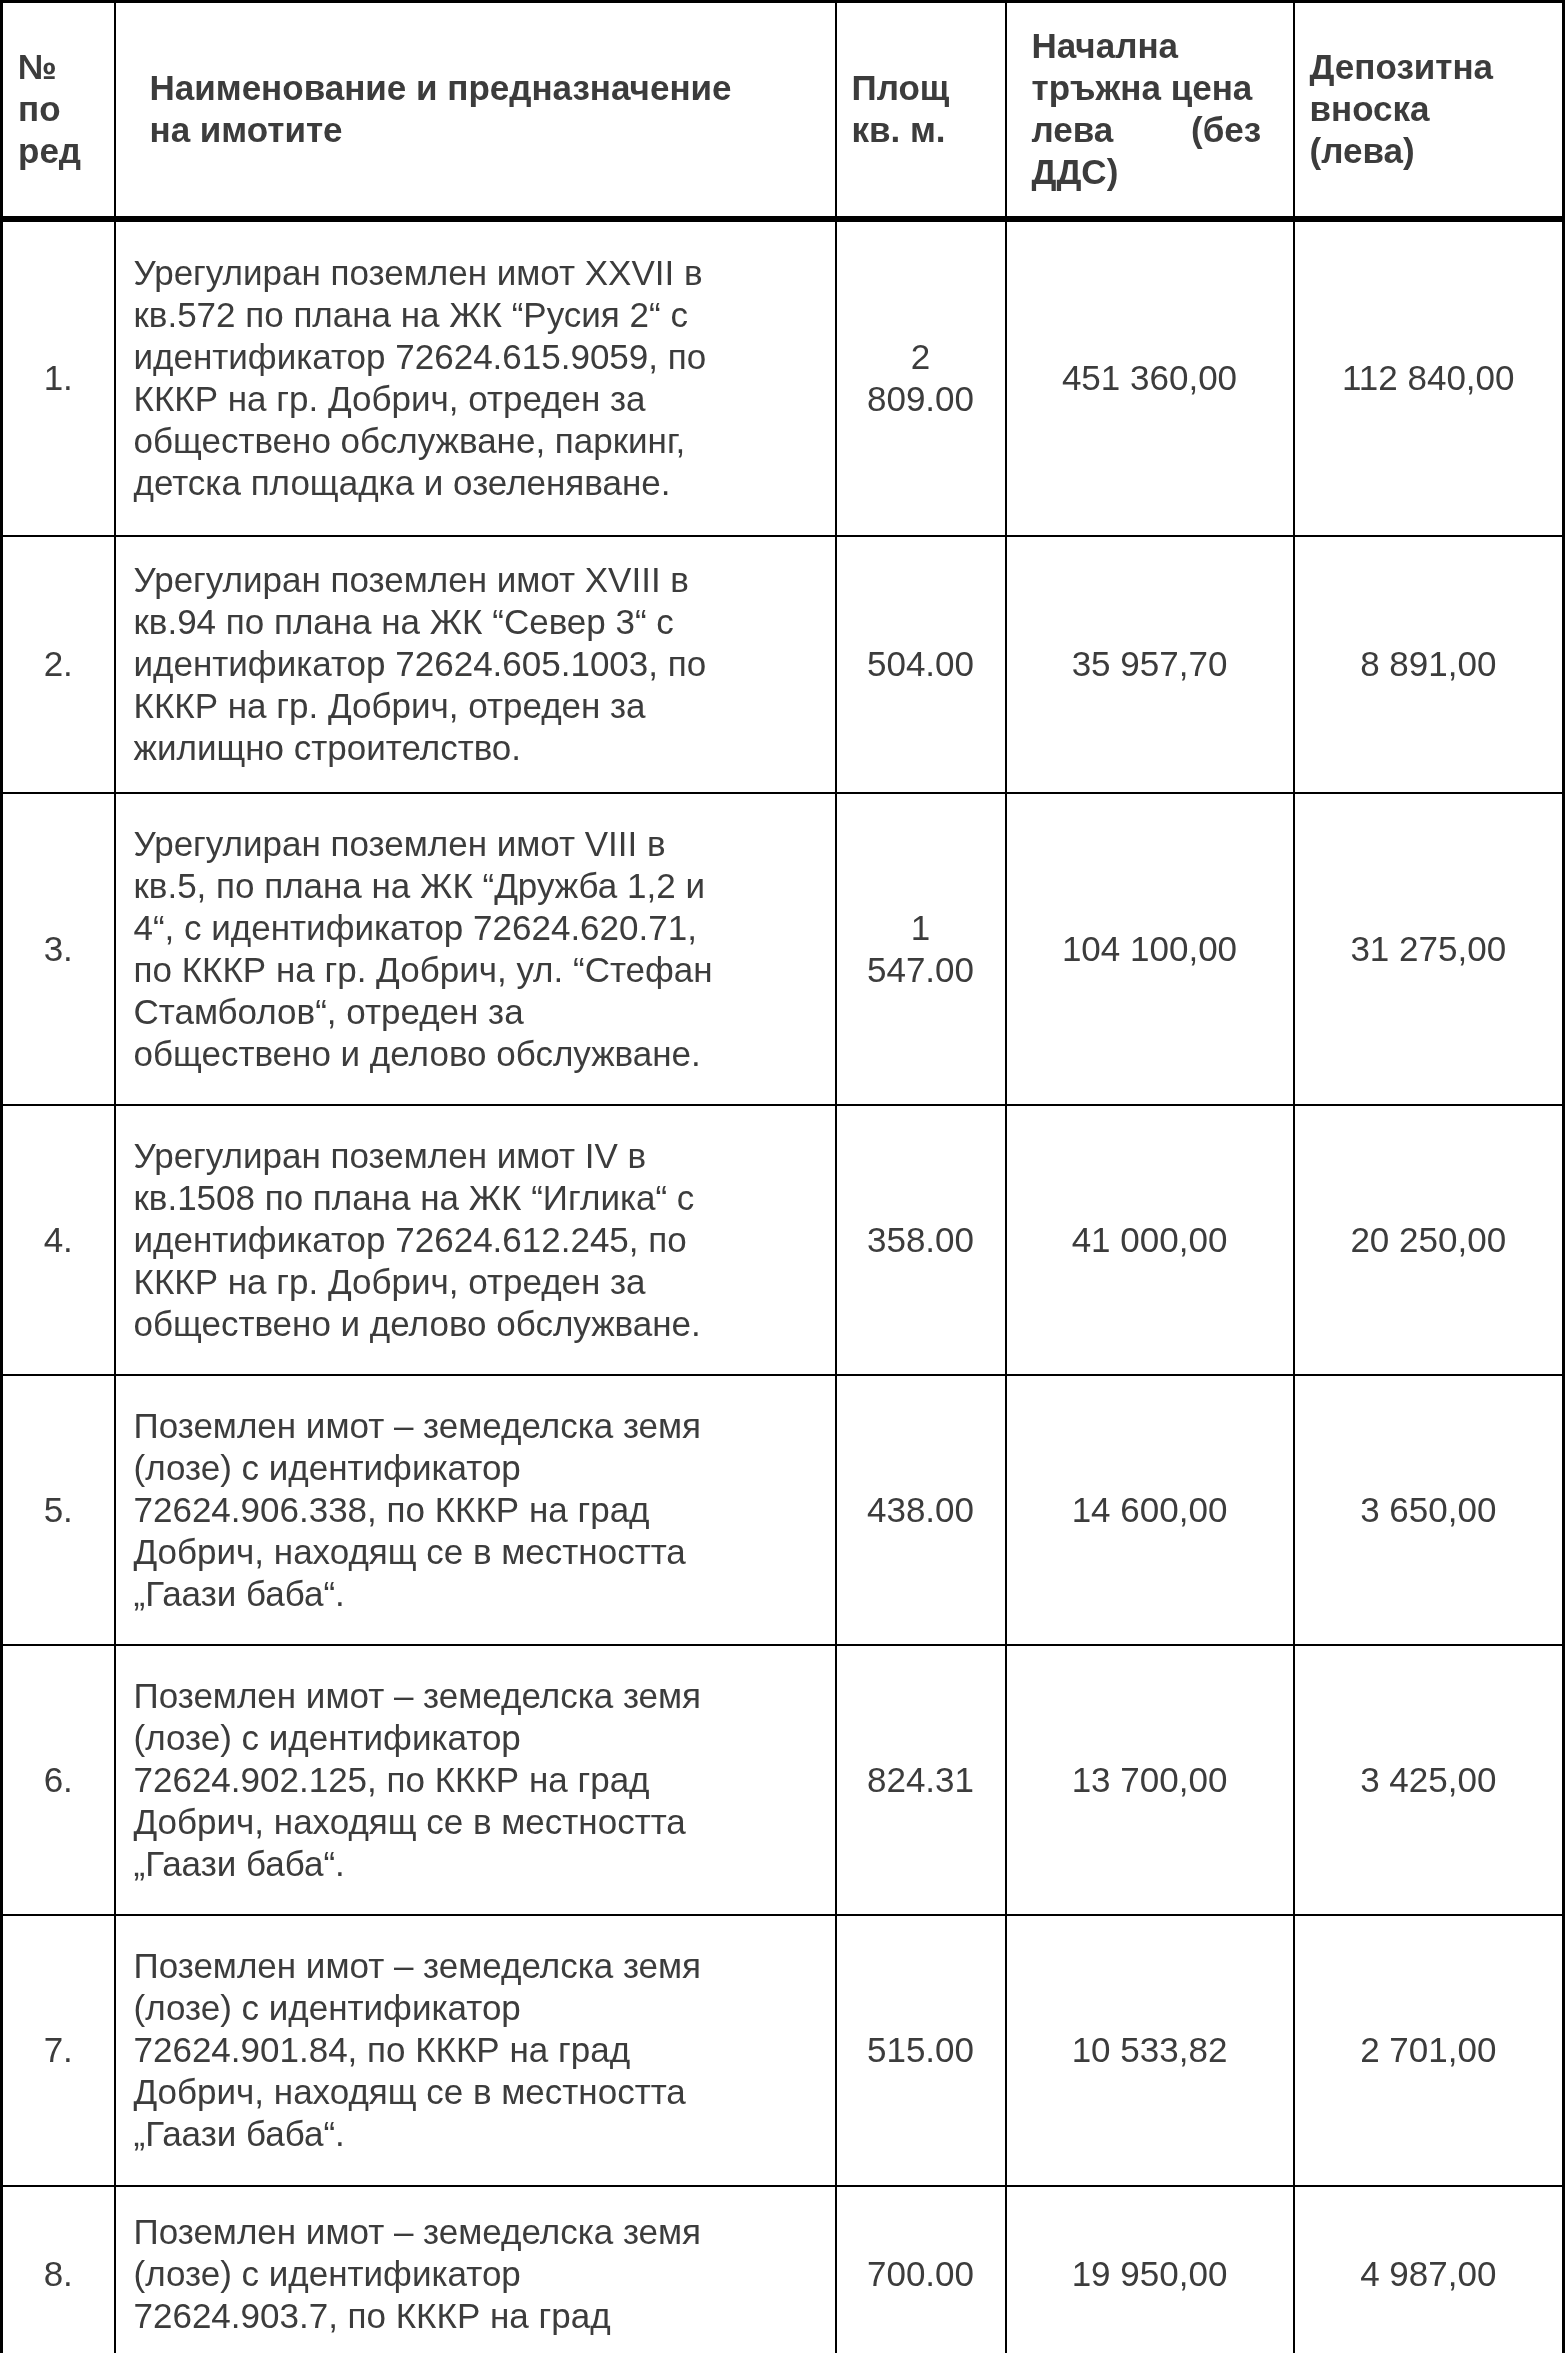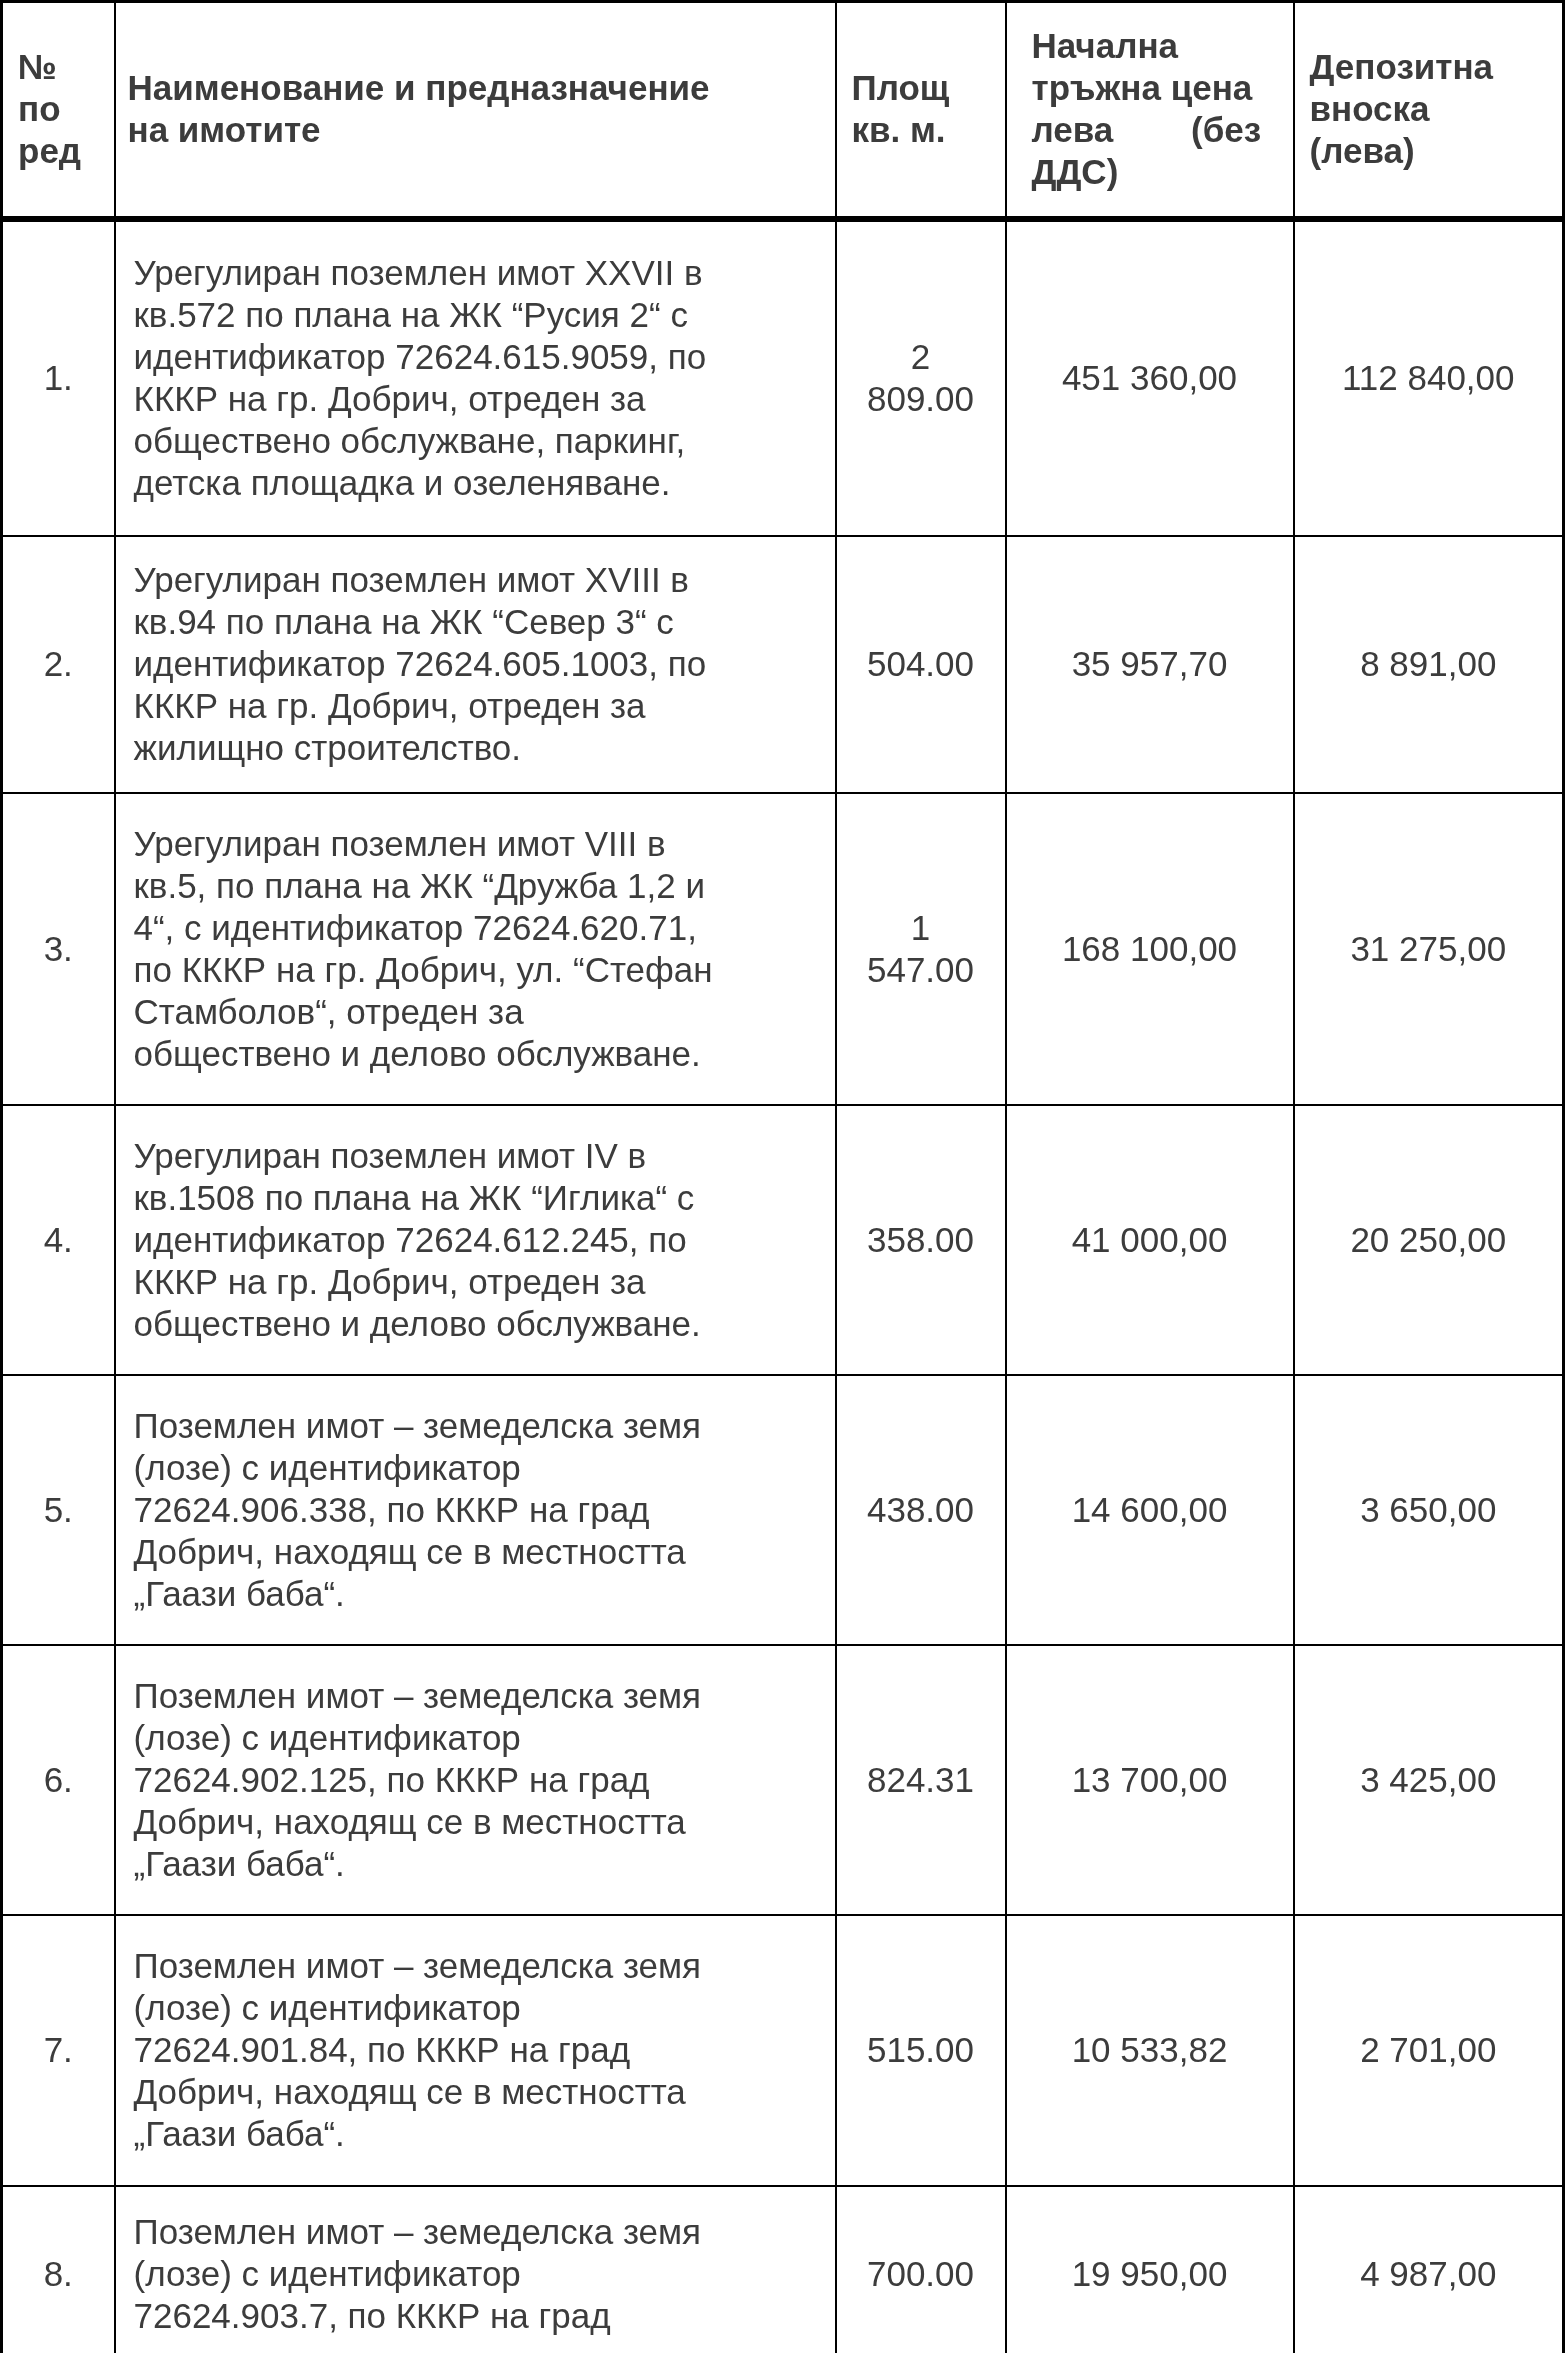--- a/index.html
+++ b/index.html
@@ -36,21 +36,21 @@
     border: 3.3px solid #000000;
   }
   
   tr.header-row td {
     font-weight: bold;
     border-bottom: 6.6px solid #000000;
     text-align: left;
     vertical-align: middle;
     padding: 15px 10px 15px 15px;
   }
-  tr.header-row td.col-name  { padding-left: 12px; }
+  tr.header-row td.col-name  { padding-left: 34px; }
   tr.header-row td.col-price { padding-left: 25px; }
   
   td.cell-number  { text-align: center; padding: 13.3px 6.6px; }
   td.cell-desc    { text-align: left;   padding: 15px 24px 15px 18px; }
   td.cell-area,
   td.cell-price,
   td.cell-deposit { text-align: center; padding: 13.3px 8.3px; }
 
   
   tr.header-row   { height: 217px; }
@@ -122,21 +122,21 @@
       <tr class="row-3">
         <td class="cell-number">3.</td>
         <td class="cell-desc">Урегулиран поземлен имот VIII в
 кв.5, по плана на ЖК “Дружба 1,2 и
 4“, с идентификатор 72624.620.71,
 по КККР на гр. Добрич, ул. “Стефан
 Стамболов“, отреден за
 обществено и делово обслужване.</td>
         <td class="cell-area">1
 547.00</td>
-        <td class="cell-price">168 100,00</td>
+        <td class="cell-price">104 100,00</td>
         <td class="cell-deposit">31 275,00</td>
       </tr>
 
       <tr class="row-4">
         <td class="cell-number">4.</td>
         <td class="cell-desc">Урегулиран поземлен имот IV в
 кв.1508 по плана на ЖК “Иглика“ с
 идентификатор 72624.612.245, по
 КККР на гр. Добрич, отреден за
 обществено и делово обслужване.</td>

